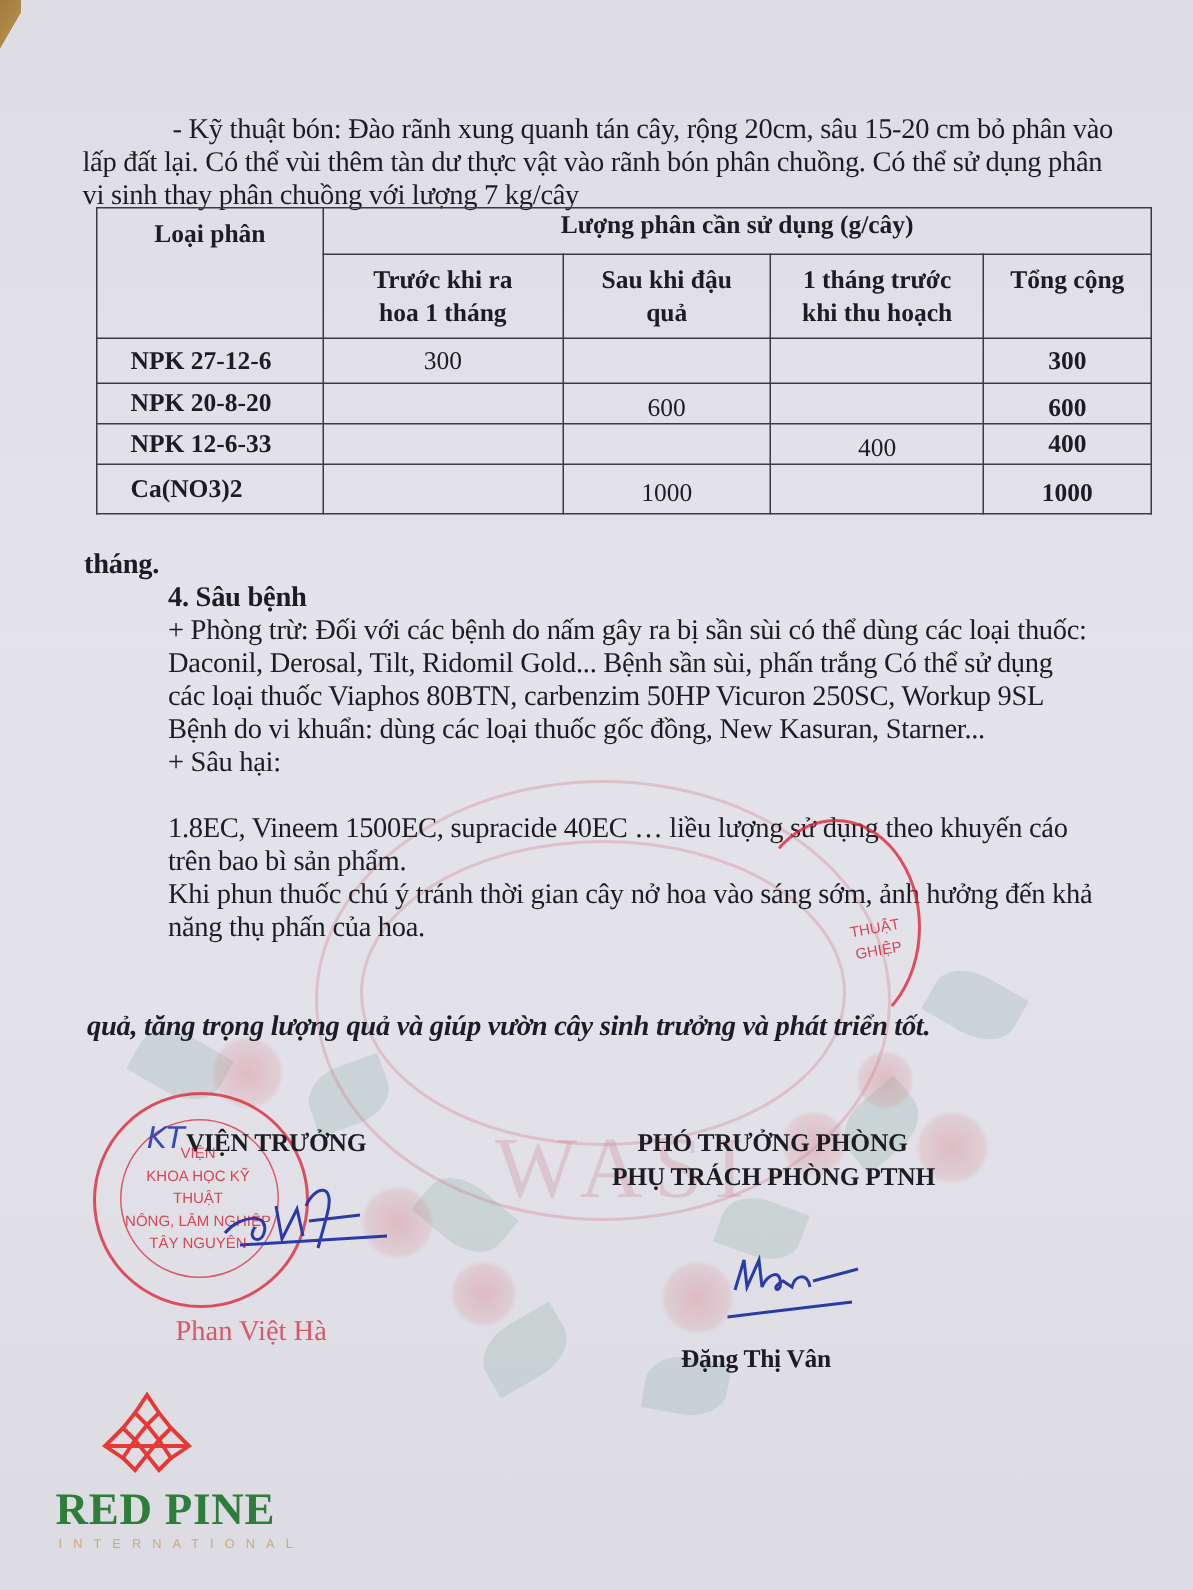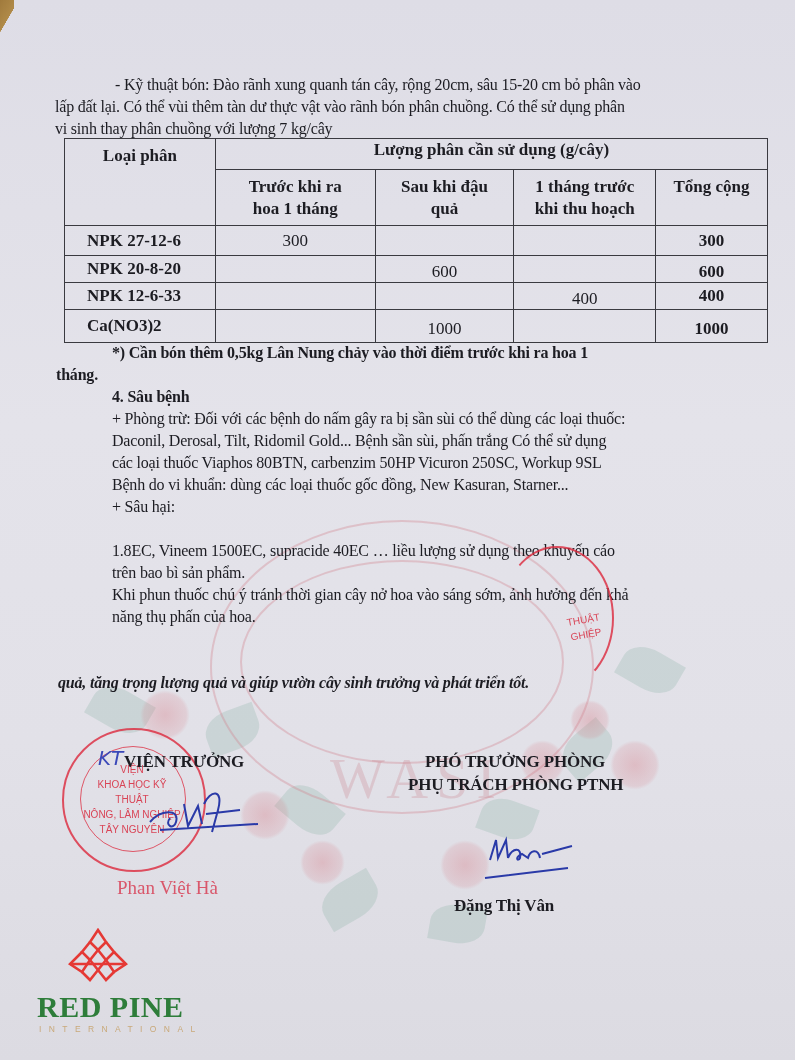--- a/index.html
+++ b/index.html
@@ -1,19 +1,19 @@
 <!DOCTYPE html>
 <html><head>
 <meta charset="utf-8">
 <style>
   html,body{margin:0;padding:0;}
   body{width:795px;height:1060px;overflow:hidden;background:#dcdbe3;position:relative;font-family:"Liberation Serif","DejaVu Serif",serif;color:#1c1c22;}
   .paper{position:absolute;left:0;top:0;width:795px;height:1060px;background:linear-gradient(180deg,#dedde6 0%,#e4e3ea 40%,#e2e1e8 70%,#dcdbe2 100%);}
   .corner{position:absolute;left:0;top:0;width:14px;height:40px;background:linear-gradient(120deg,#a07a3c 0%,#b08a48 50%,transparent 51%);}
-  .line{position:absolute;white-space:nowrap;font-size:16px;letter-spacing:-0.2px;}
+  .line{position:absolute;white-space:nowrap;font-size:19px;letter-spacing:-0.2px;}
   .b{font-weight:bold;}
   .bi{font-weight:bold;font-style:italic;}
   table.fert{position:absolute;left:64px;top:138px;width:704px;border-collapse:collapse;font-size:17px;}
   table.fert td,table.fert th{border:1.3px solid #3a3a40;padding:0 6px;font-weight:bold;}
   table.fert th{font-weight:bold;text-align:center;vertical-align:top;line-height:22px;}
   table.fert td.num{text-align:center;font-weight:normal;}
   table.fert td.tot{text-align:center;font-weight:bold;}
   table.fert td.name{text-align:left;padding-left:22px;}
   
   .wm-ring{position:absolute;border:2.5px solid rgba(210,130,140,0.35);border-radius:50%;}
@@ -103,21 +103,20 @@
     <tr style="height:33px;">
       <td class="name">Ca(NO3)2</td>
       <td class="num"></td>
       <td class="num" style="padding-top:6px;">1000</td>
       <td class="num"></td>
       <td class="tot" style="padding-top:6px;">1000</td>
     </tr>
   </tbody>
     </table>
 
-  <div class="line b" style="left:112px;top:344px;">*) Cần bón thêm 0,5kg Lân Nung chảy vào thời điểm trước khi ra hoa 1</div>
   <div class="line b" style="left:56px;top:366px;">tháng.</div>
 
   <div class="line b" style="left:112px;top:388px;">4. Sâu bệnh</div>
   <div class="line" style="left:112px;top:410px;">+ Phòng trừ: Đối với các bệnh do nấm gây ra bị sần sùi có thể dùng các loại thuốc:</div>
   <div class="line" style="left:112px;top:432px;">Daconil,  Derosal, Tilt, Ridomil Gold... Bệnh sần sùi, phấn trắng Có thể sử dụng</div>
   <div class="line" style="left:112px;top:454px;">các loại thuốc Viaphos 80BTN, carbenzim 50HP Vicuron 250SC, Workup 9SL</div>
   <div class="line" style="left:112px;top:476px;">Bệnh do vi khuẩn: dùng các loại thuốc gốc đồng, New Kasuran, Starner...</div>
   <div class="line" style="left:112px;top:498px;">+ Sâu hại:</div>
   <div class="line" style="left:112px;top:542px;">1.8EC, Vineem 1500EC, supracide 40EC … liều lượng sử dụng theo khuyến cáo</div>
   <div class="line" style="left:112px;top:564px;">trên bao bì sản phẩm.</div>

